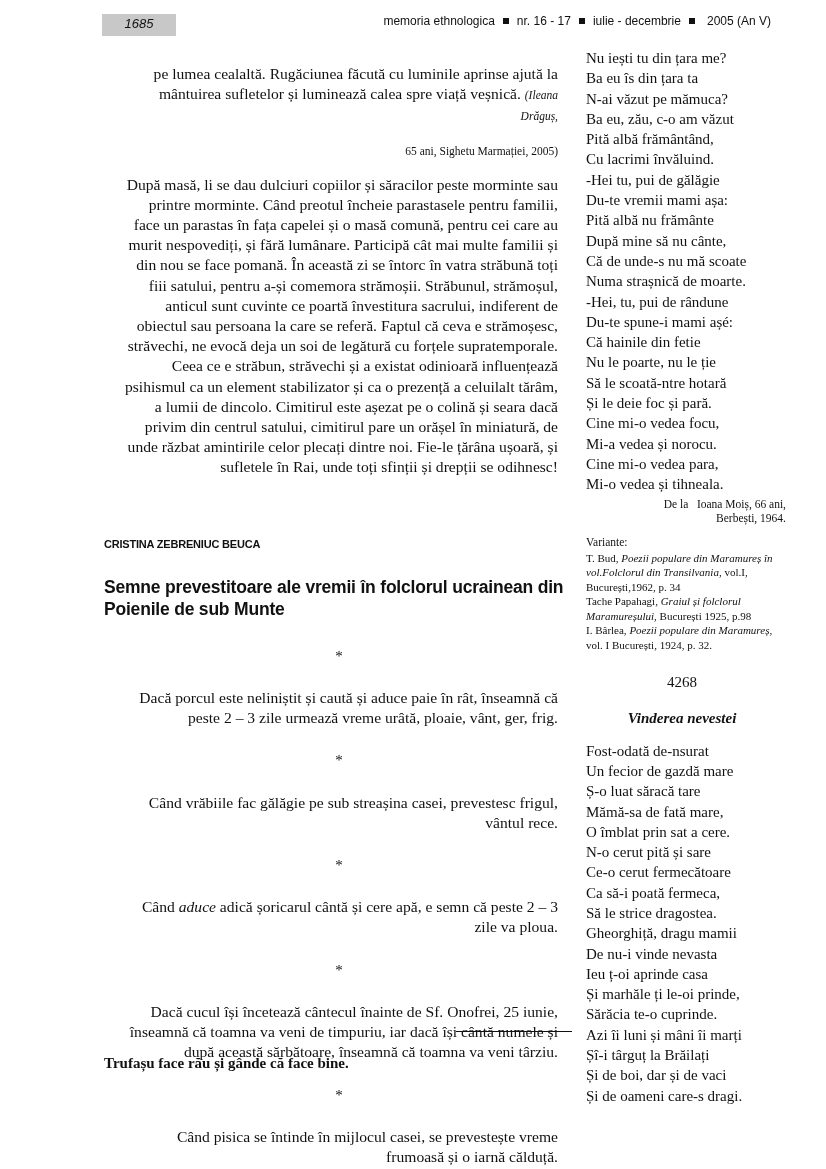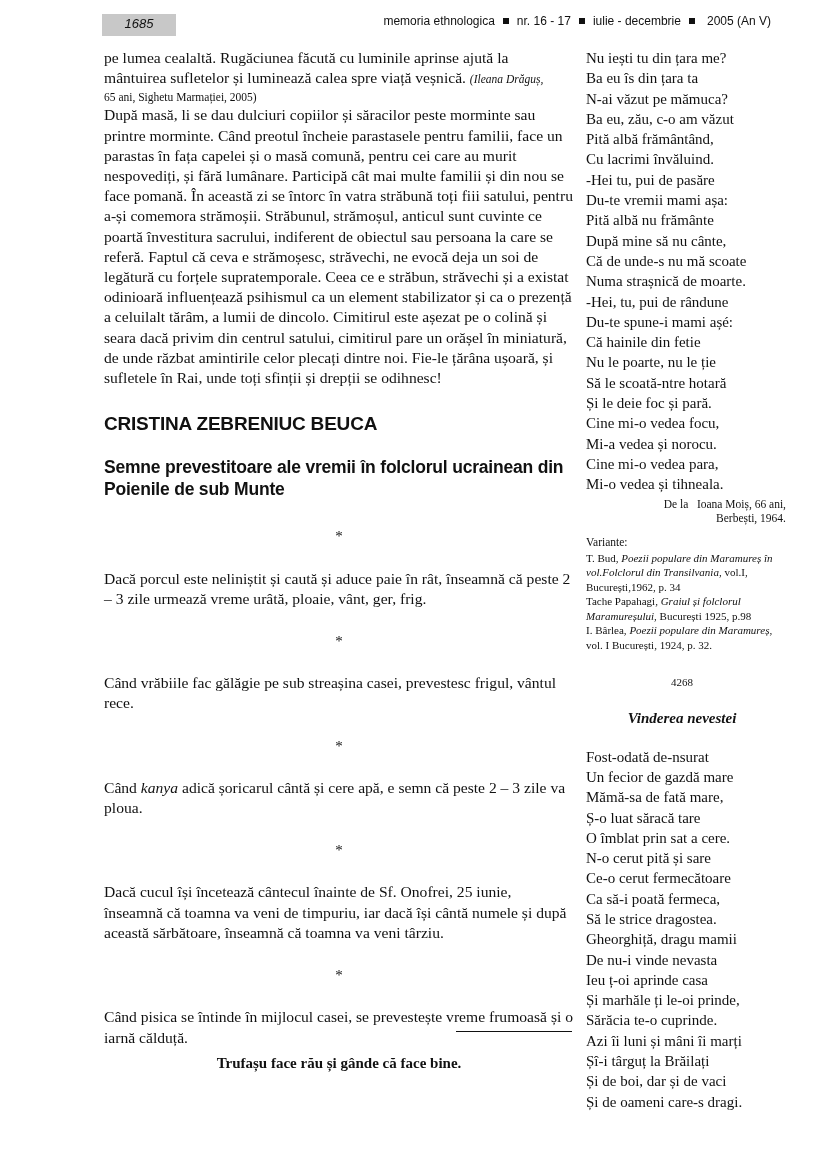--- a/index.html
+++ b/index.html
@@ -8,41 +8,41 @@
   .sans { font-family: "Liberation Sans", "DejaVu Sans", sans-serif; }
 
   
   .page-num-box { position: absolute; left: 102px; top: 14px; width: 74px; height: 22px; background: #c8c8c8; }
   .page-num { position: absolute; left: 0; right: 0; top: 2px; text-align: center; font-style: italic; font-size: 13px; }
   .running-head { position: absolute; right: 55px; top: 14px; font-size: 12px; white-space: nowrap; }
   .running-head .sq { display: inline-block; width: 6px; height: 6px; background: #111; margin: 0 8px 1px 8px; vertical-align: middle; }
 
   
   .left-col { position: absolute; left: 104px; top: 48px; width: 470px; font-size: 15.6px; line-height: 20.2px; }
-  .left-col p { margin: 0; }
+  .left-col p { margin: 16px; text-align: right; }
   .citation { font-style: italic; font-size: 11.5px; }
   .citation-tail { font-size: 11.5px; line-height: 16px; }
-  .author { font-family: "Liberation Sans", sans-serif; font-weight: bold; font-size: 19px; margin-top: 26px; letter-spacing: -0.2px; }
+  .author { font-family: "Liberation Sans", sans-serif; font-weight: bold; font-size: 11px; margin-top: 56px; letter-spacing: -0.2px; }
   .article-title { font-family: "Liberation Sans", sans-serif; font-weight: bold; font-size: 17.5px; line-height: 22px; margin-top: 22px; letter-spacing: -0.2px; }
   .star { text-align: center; font-size: 15px; }
   .sign { }
   .rule { position: absolute; left: 456px; top: 1031px; width: 116px; height: 1px; background: #111; }
-  .proverb { position: absolute; left: 104px; width: 470px; top: 1055px; text-align: center; font-weight: bold; font-size: 15px; }
+  .proverb { position: absolute; left: 104px; width: 470px; top: 1055px; font-weight: bold; font-size: 15px; }
 
   
   .right-col { position: absolute; left: 586px; top: 48px; width: 200px; font-size: 15px; line-height: 20.3px; }
   .verse { white-space: nowrap; }
   .source { font-size: 11.5px; line-height: 14px; margin-top: 2px; text-align: right; }
   .source .place { padding-left: 99px; }
   .variants-label { font-size: 11.5px; line-height: 14px; margin-top: 10px; }
   .variants { font-size: 11px; line-height: 14.5px; margin-top: 2px; }
   .variants i { font-style: italic; }
-  .poem-num { text-align: center; font-size: 11px; margin-top: 20px; padding-right: 8px; }
+  .poem-num { text-align: center; font-size: 15px; margin-top: 20px; padding-right: 8px; }
   .poem-title { text-align: center; font-style: italic; font-weight: bold; font-size: 15px; margin-top: 16px; padding-right: 8px; }
-  .poem2 { margin-top: 18px; }
+  .poem2 { margin-top: 12px; }
 </style>
 </head>
 <body>
 
 <div class="page-num-box">
   <div class="page-num sans">1685</div>
 </div>
 <div class="running-head sans">
   <span>memoria ethnologica</span><span class="sq"></span><span>nr. 16 - 17</span><span class="sq"></span><span>iulie - decembrie</span><span class="sq"></span><span style="margin-left:4px">2005 (An V)</span>
 </div>
@@ -55,41 +55,41 @@
   <div class="author">CRISTINA ZEBRENIUC BEUCA</div>
   <div class="article-title">Semne prevestitoare ale vremii în folclorul ucrainean din Poienile de sub Munte</div>
 
   <div class="star" style="margin-top:26px">*</div>
   <p class="sign" style="margin-top:22px">Dacă porcul este neliniștit și caută și aduce paie în rât, înseamnă că peste 2 – 3 zile urmează vreme urâtă, ploaie, vânt, ger, frig.</p>
 
   <div class="star" style="margin-top:22px">*</div>
   <p class="sign" style="margin-top:22px">Când vrăbiile fac gălăgie pe sub streașina casei, prevestesc frigul, vântul rece.</p>
 
   <div class="star" style="margin-top:22px">*</div>
-  <p class="sign" style="margin-top:22px"><span>Când </span><i>kanya</i><span> adică șoricarul cântă și cere apă, e semn că peste 2 – 3 zile va ploua.</span></p>
+  <p class="sign" style="margin-top:22px"><span>Când </span><i>aduce</i><span> adică șoricarul cântă și cere apă, e semn că peste 2 – 3 zile va ploua.</span></p>
 
   <div class="star" style="margin-top:22px">*</div>
   <p class="sign" style="margin-top:22px">Dacă cucul își încetează cântecul înainte de Sf. Onofrei, 25 iunie, înseamnă că toamna va veni de timpuriu, iar dacă își cântă numele și după această sărbătoare, înseamnă că toamna va veni târziu.</p>
 
   <div class="star" style="margin-top:22px">*</div>
   <p class="sign" style="margin-top:22px">Când pisica se întinde în mijlocul casei, se prevestește vreme frumoasă și o iarnă călduță.</p>
 </div>
 
 <div class="rule"></div>
 <div class="proverb serif">Trufașu face rău și gânde că face bine.</div>
 
 <div class="right-col serif">
   <div id="poem1">
       <div class="verse">Nu iești tu din țara me?</div>
       <div class="verse">Ba eu îs din țara ta</div>
       <div class="verse">N-ai văzut pe mămuca?</div>
       <div class="verse">Ba eu, zău, c-o am văzut</div>
       <div class="verse">Pită albă frământând,</div>
       <div class="verse">Cu lacrimi învăluind.</div>
-      <div class="verse">-Hei tu, pui de pasăre</div>
+      <div class="verse">-Hei tu, pui de gălăgie</div>
       <div class="verse">Du-te vremii mami așa:</div>
       <div class="verse">Pită albă nu frământe</div>
       <div class="verse">După mine să nu cânte,</div>
       <div class="verse">Că de unde-s nu mă scoate</div>
       <div class="verse">Numa strașnică de moarte.</div>
       <div class="verse">-Hei, tu, pui de rândune</div>
       <div class="verse">Du-te spune-i mami așé:</div>
       <div class="verse">Că hainile din fetie</div>
       <div class="verse">Nu le poarte, nu le ție</div>
       <div class="verse">Să le scoată-ntre hotară</div>
@@ -107,22 +107,22 @@
   <div class="variants">
     <div><span>T. Bud, </span><i>Poezii populare din Maramureș în vol.Folclorul din Transilvania</i><span>, vol.I, București,1962, p. 34</span></div>
     <div><span>Tache Papahagi, </span><i>Graiul și folclorul Maramureșului</i><span>, București 1925, p.98</span></div>
     <div><span>I. Bârlea, </span><i>Poezii populare din Maramureș</i><span>, vol. I București, 1924, p. 32.</span></div>
   </div>
   <div class="poem-num">4268</div>
   <div class="poem-title">Vinderea nevestei</div>
   <div id="poem2" class="poem2">
       <div class="verse">Fost-odată  de-nsurat</div>
       <div class="verse">Un fecior de gazdă mare</div>
+      <div class="verse">Ș-o luat săracă tare</div>
       <div class="verse">Mămă-sa de fată mare,</div>
-      <div class="verse">Ș-o luat săracă tare</div>
       <div class="verse">O îmblat prin sat a cere.</div>
       <div class="verse">N-o cerut pită și sare</div>
       <div class="verse">Ce-o cerut fermecătoare</div>
       <div class="verse">Ca să-i poată fermeca,</div>
       <div class="verse">Să le strice dragostea.</div>
       <div class="verse">Gheorghiță, dragu mamii</div>
       <div class="verse">De nu-i vinde nevasta</div>
       <div class="verse">Ieu ț-oi aprinde casa</div>
       <div class="verse">Și marhăle ți le-oi prinde,</div>
       <div class="verse">Sărăcia te-o cuprinde.</div>

